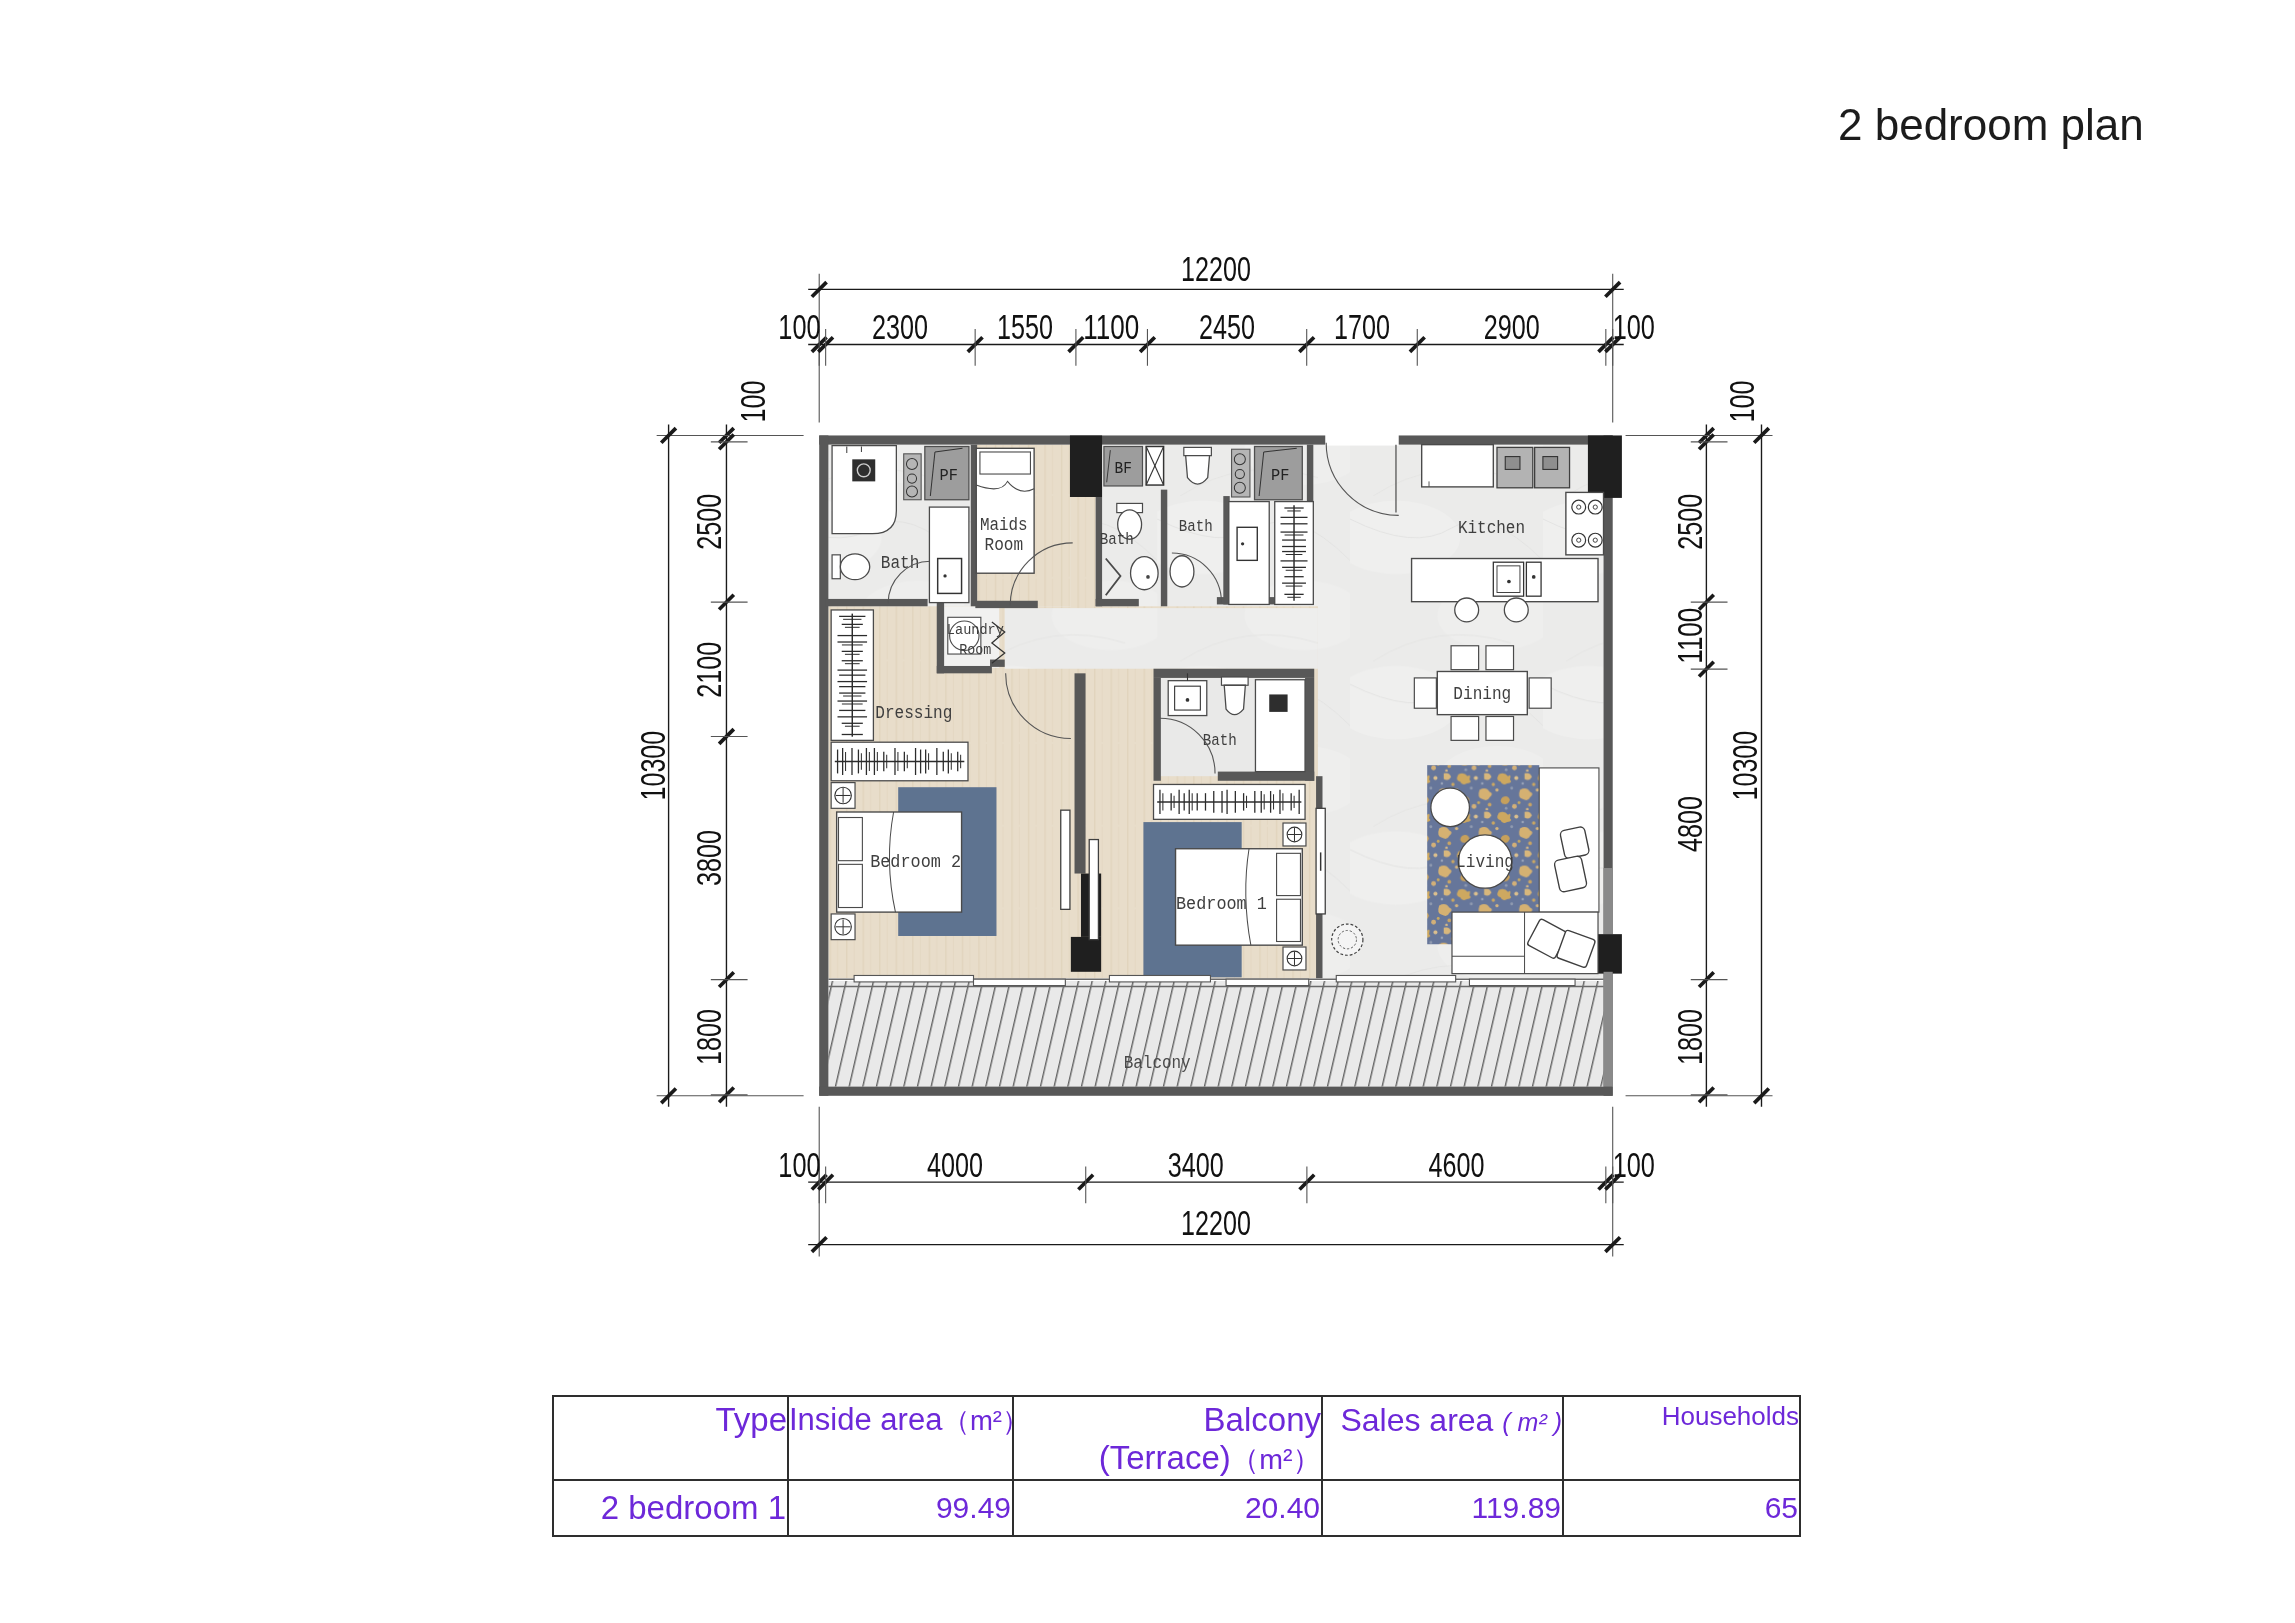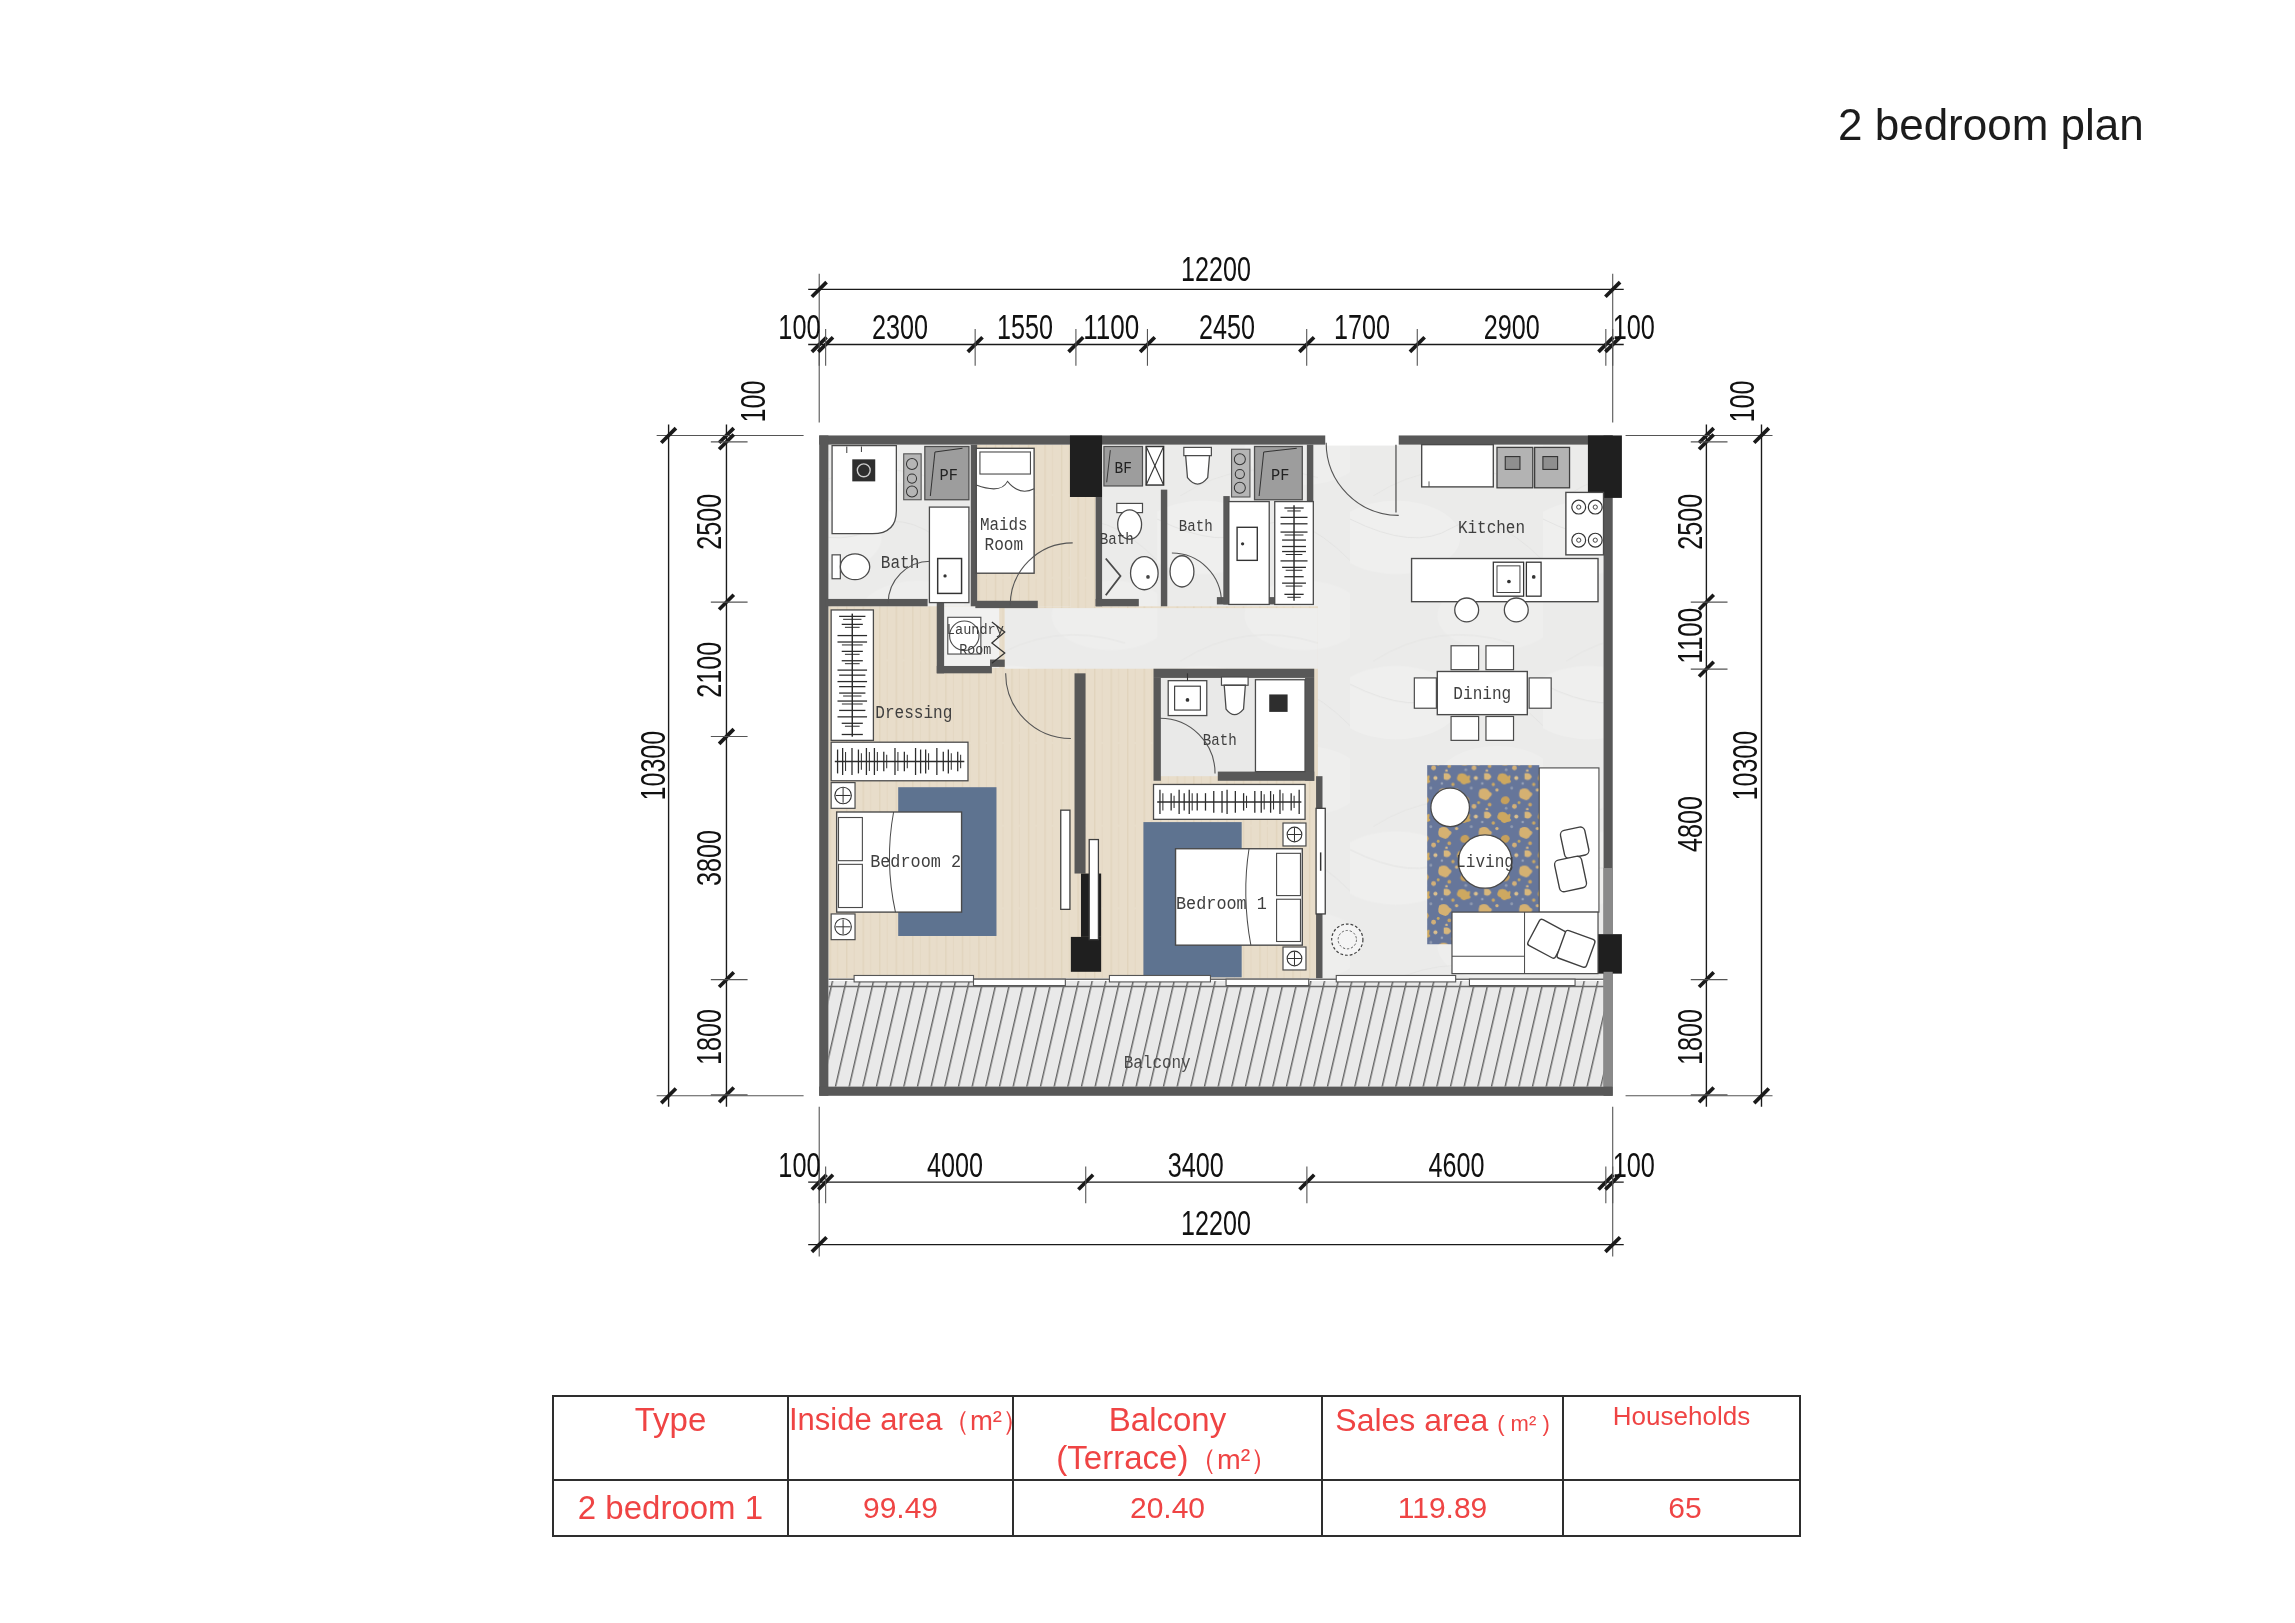--- a/index.html
+++ b/index.html
@@ -1,16 +1,16 @@
 <!DOCTYPE html>
 <html style="font-size:14.7px"><head><meta charset="utf-8"><style>
 html,body{margin:0;padding:0;background:#ffffff;}
 #page{position:relative;width:2296px;height:1624px;background:#ffffff;overflow:hidden;font-family:"Liberation Sans",sans-serif;}
 table{border-collapse:collapse;}
-td{border:2.4px solid #2e2e2e;text-align:center;font-family:"Liberation Sans",sans-serif;color:#ef4444;}
+td{border:2.4px solid #2e2e2e;text-align:right;font-family:"Liberation Sans",sans-serif;color:#6d28d9;}
 </style></head><body>
 <div id="page">
 
 <div style="position:absolute;left:1838px;top:100px;white-space:nowrap;font-size:44px;color:#1c1c1c;">2 bedroom plan</div>
 <svg width="2296" height="1624" viewBox="0 0 2500 1768" style="position:absolute;left:0;top:0">
 <defs>
 <g id="tk">
           <line x1="-8" y1="8" x2="8" y2="-8" stroke="#1a1a1a" stroke-width="4"></line>
         </g>
 <pattern id="wood" patternUnits="userSpaceOnUse" width="18" height="90">
@@ -590,21 +590,21 @@
           <col style="width:225px">
           <col style="width:309px">
           <col style="width:241px">
           <col style="width:237px">
         </colgroup>
 <tbody>
           <tr style="height:77px;vertical-align:top;">
             <td style="font-size:33px;padding:3.7px 0 0 0;white-space:nowrap;overflow:hidden;">Type</td>
             <td style="font-size:31px;padding:4.6px 0 0 0;white-space:nowrap;overflow:hidden;">Inside area<span style="font-size:27.5px;">（m²）</span></td>
             <td style="font-size:33px;padding:3.7px 0 0 0;white-space:nowrap;overflow:hidden;">Balcony<br>(Terrace)<span style="font-size:28.5px;">（m²）</span></td>
-            <td style="font-size:32px;padding:4.6px 0 0 0;white-space:nowrap;overflow:hidden;">Sales area <span style="font-size:22px;">( m² )</span></td>
+            <td style="font-size:32px;padding:4.6px 0 0 0;white-space:nowrap;overflow:hidden;">Sales area <span style="font-size:25px;font-style:italic;">( m² )</span></td>
             <td style="font-size:26px;padding:3.7px 0 0 0;white-space:nowrap;overflow:hidden;">Households</td>
           </tr>
 <tr style="height:56px;">
             <td style="font-size:33px;">2 bedroom 1</td>
             <td style="font-size:30px;margin-left:40px;">99.49</td>
             <td style="font-size:30px;">20.40</td>
             <td style="font-size:30px;">119.89</td>
             <td style="font-size:30px;padding-left:8px;">65</td>
           </tr>
 </tbody>

